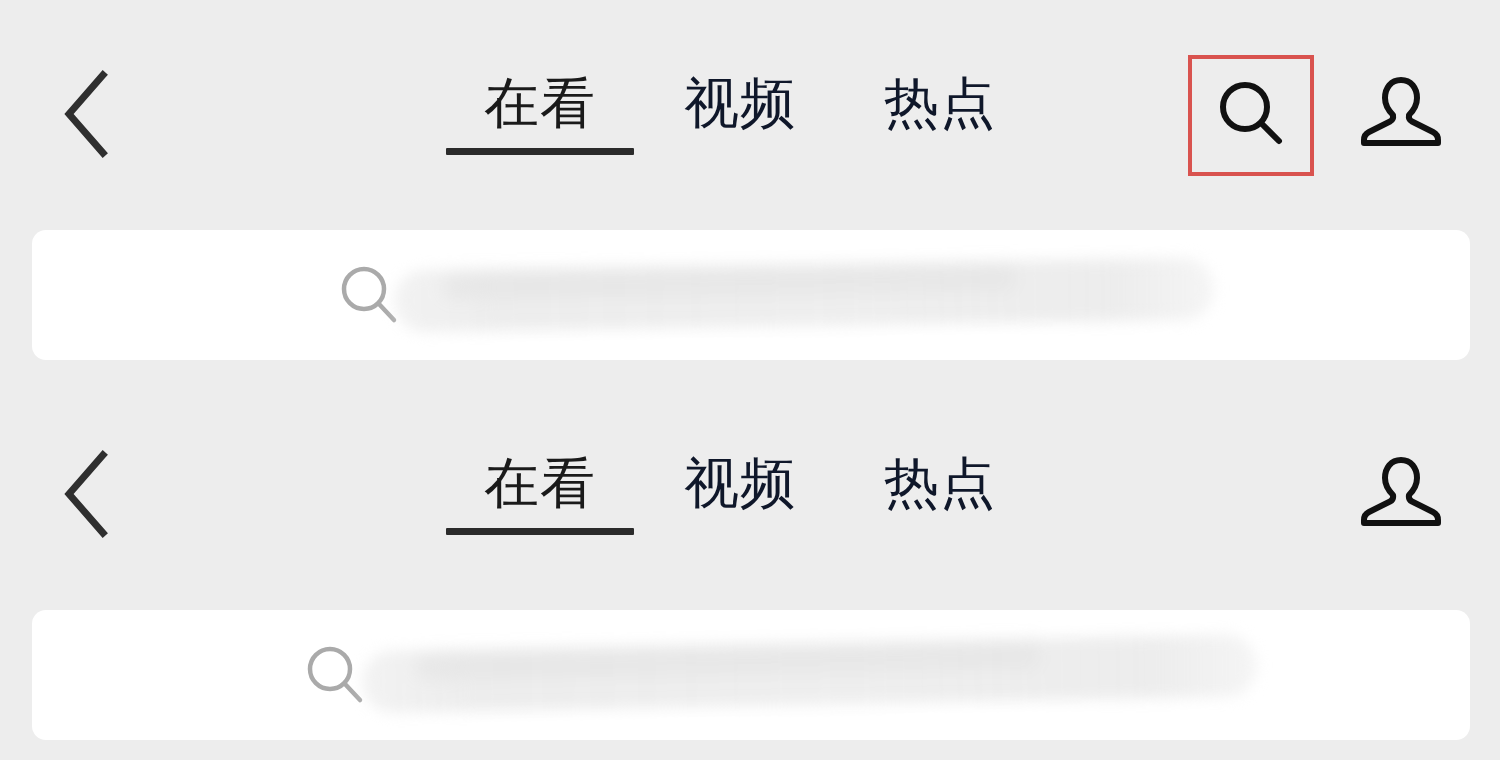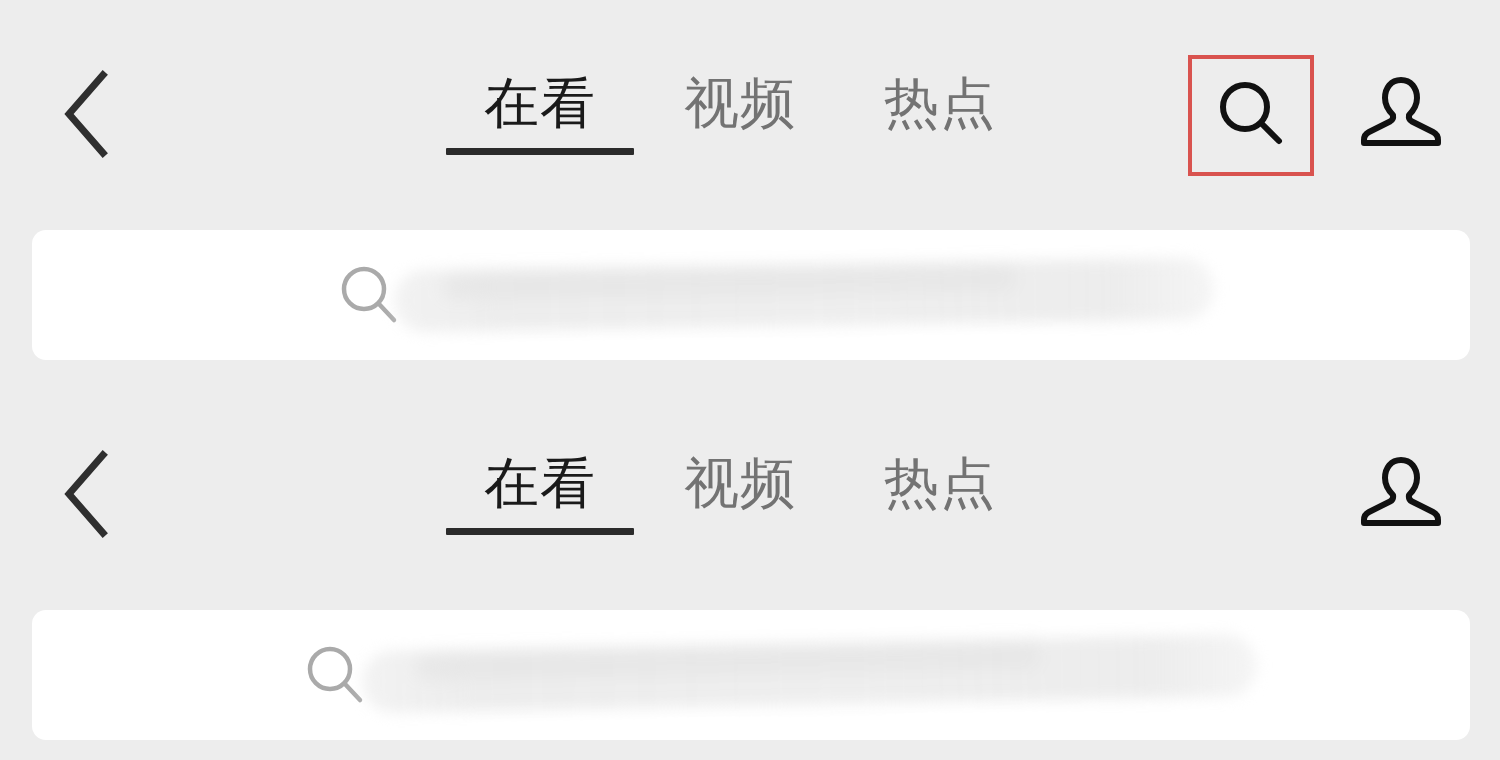--- a/index.html
+++ b/index.html
@@ -65,21 +65,21 @@
     text-align: center;
     cursor: pointer;
     padding-top: 10px;
   }
   .tab-label {
     display: block;
     font-size: 55px;
     line-height: 66px;
     letter-spacing: 1px;
     font-weight: 400;
-    color: #737373;
+    color: #0f172a;
     white-space: nowrap;
   }
   .tab.active .tab-label {
     color: #1a1a1a;
   }
   .tab-underline {
     position: absolute;
     left: 50%;
     transform: translateX(-50%);
     top: 88px;

